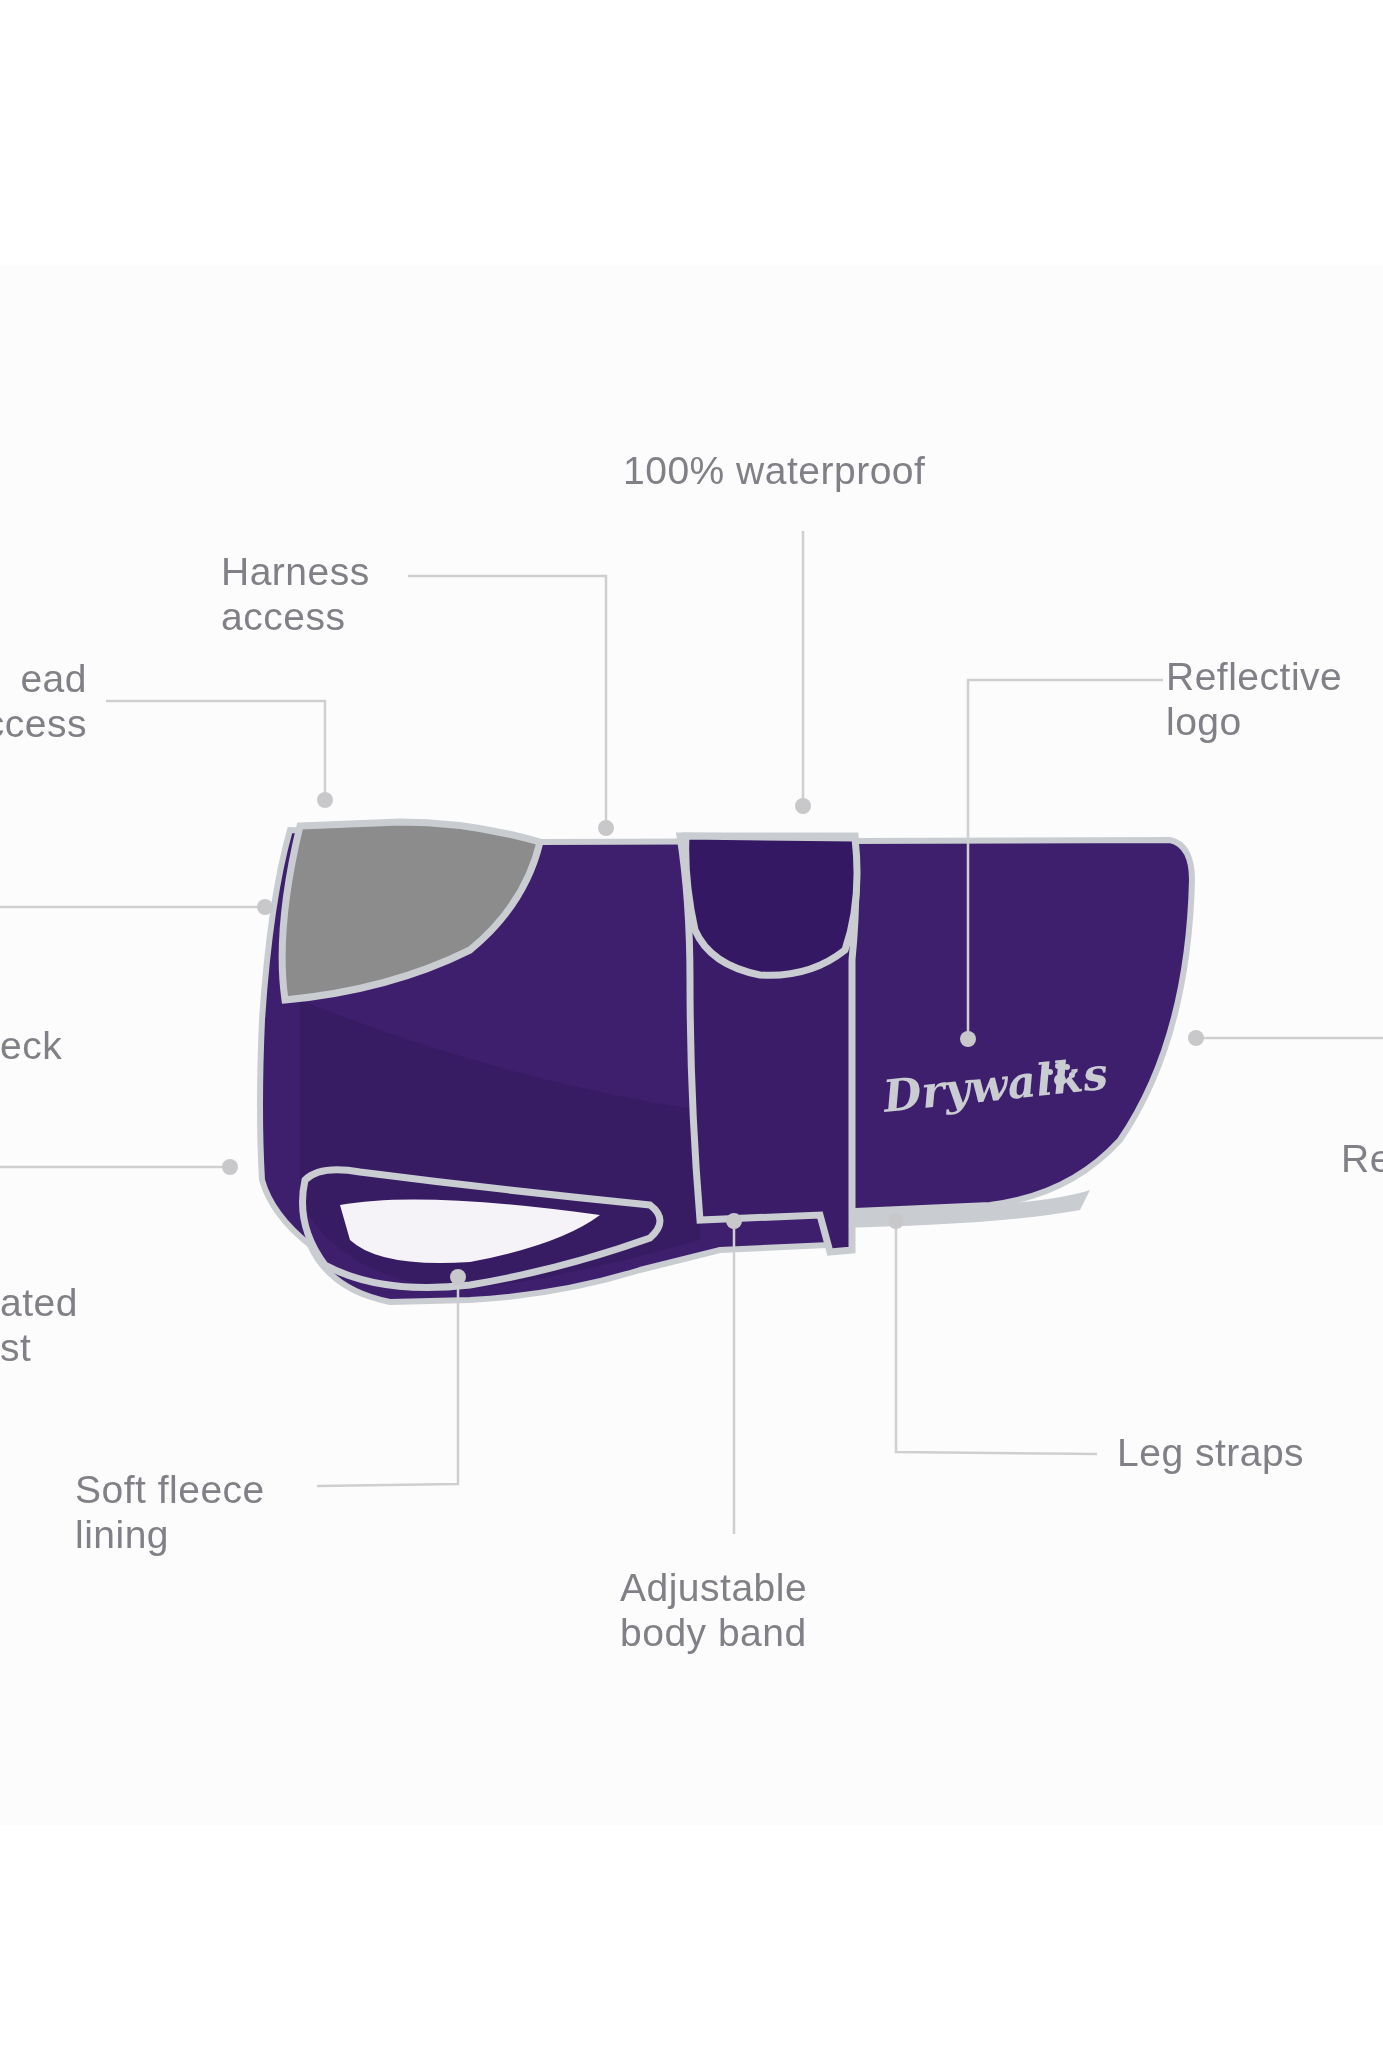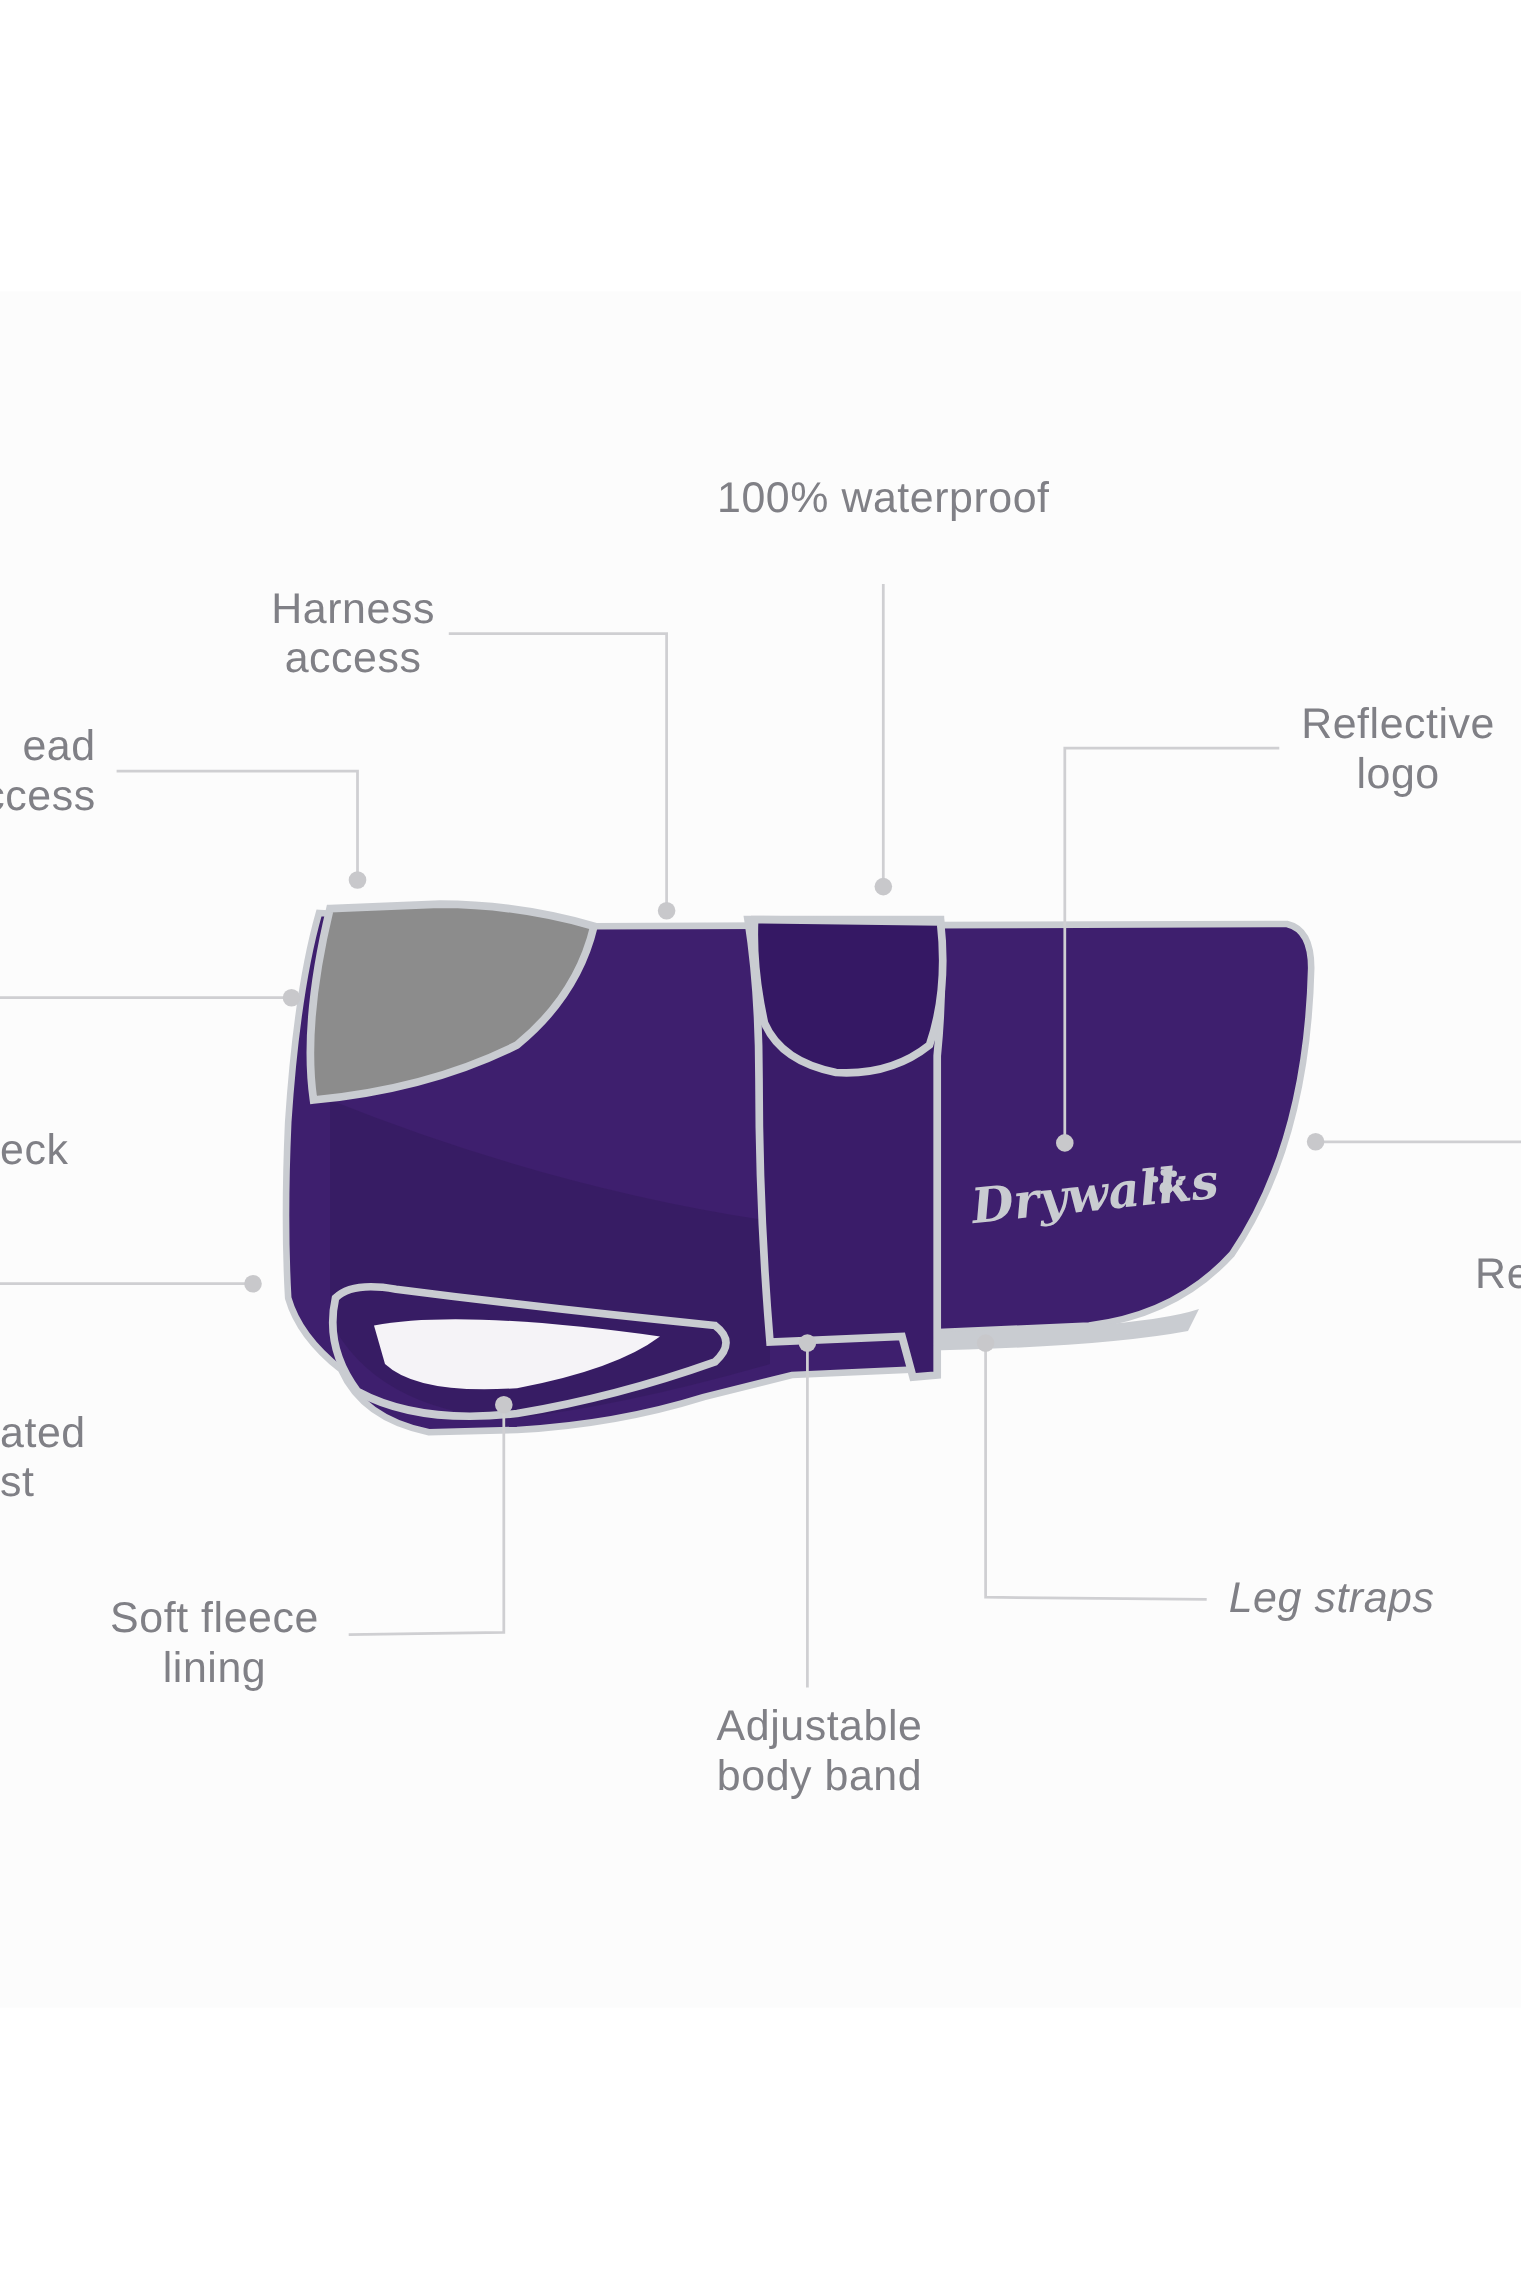--- a/index.html
+++ b/index.html
@@ -10,21 +10,21 @@
   }
   .band {
     position:absolute; left:0; top:265px; width:1383px; height:1560px;
     background:#fcfcfc;
   }
   .label {
     position:absolute; color:#808086; font-size:39px; line-height:45px;
     letter-spacing:0.5px; white-space:nowrap;
   }
   .label span { display:block; }
-  .c { text-align:center; }
+  .c { text-align:left;margin-top:18px; }
   .r { text-align:right; }
   .l { text-align:left; }
   svg.overlay { position:absolute; left:0; top:0; }
   .logo-text {
     font-family:"DejaVu Serif", serif; font-style:italic; font-weight:bold;
   }
 </style>
 </head>
 <body>
 
@@ -122,21 +122,21 @@
 <div class="label c" style="left:75px; top:1449px; width:240px;">
   <span>Soft fleece</span>
   <span>lining</span>
 </div>
 
 <div class="label c" style="left:620px; top:1547px; width:250px;">
   <span>Adjustable</span>
   <span>body band</span>
 </div>
 
-<div class="label l" style="left:1117px; top:1430px;font-style:italic;">
+<div class="label l" style="left:1117px; top:1430px;">
   <span>Leg straps</span>
 </div>
 
 <div class="label c" style="left:1166px; top:636px; width:210px;">
   <span>Reflective</span>
   <span>logo</span>
 </div>
 
 <div class="label l" style="left:1341px; top:1136px;">
   <span>Re</span>

